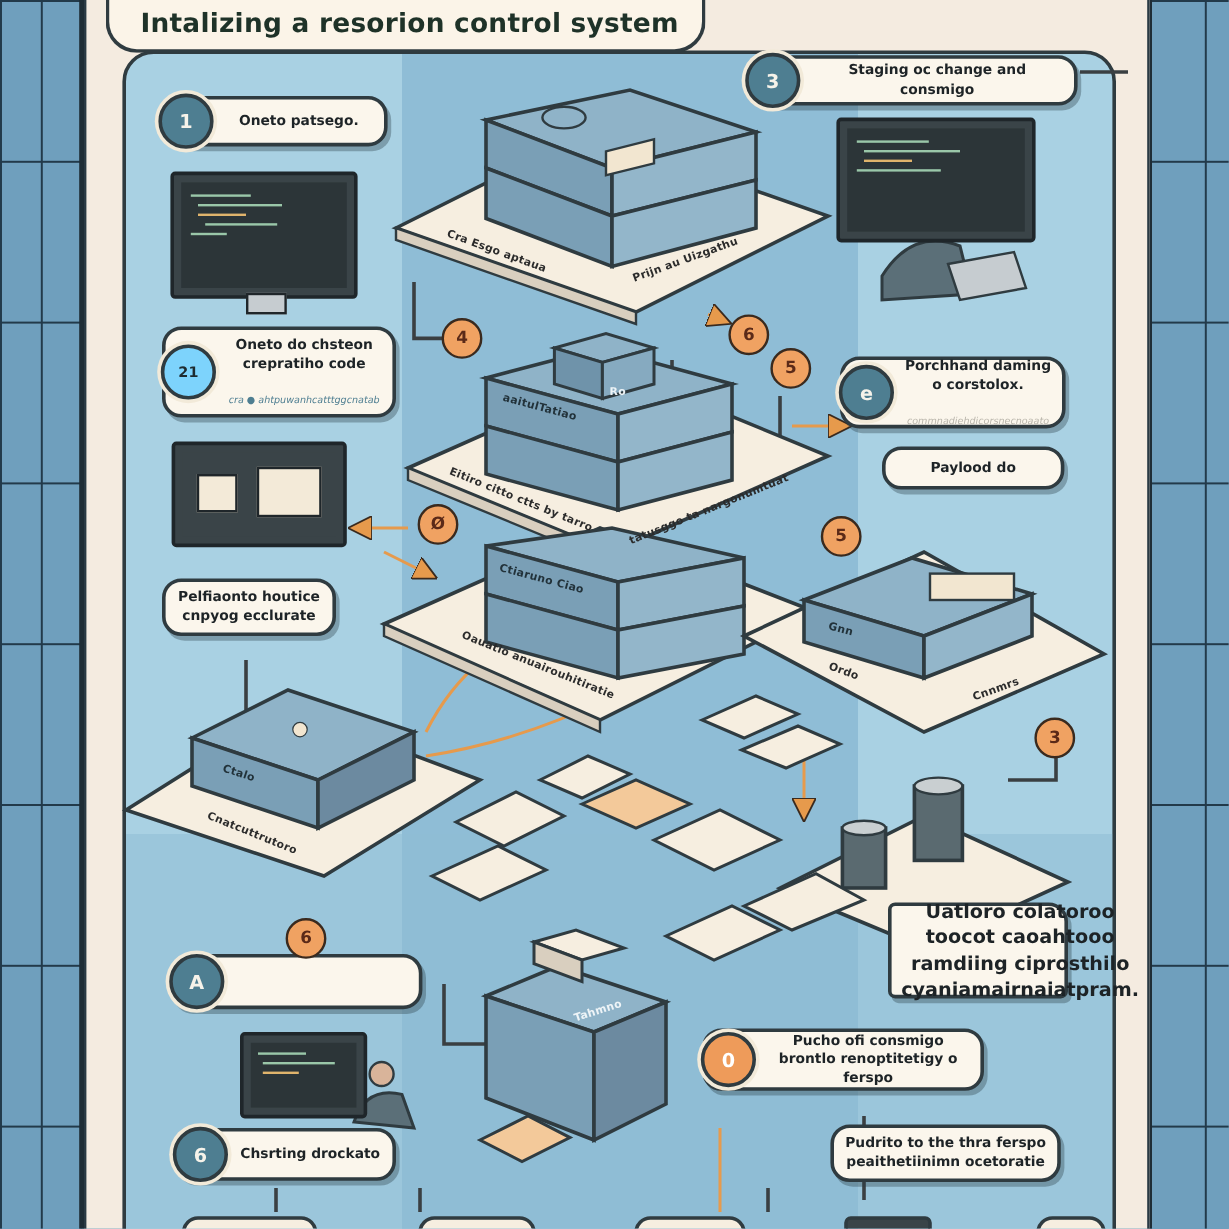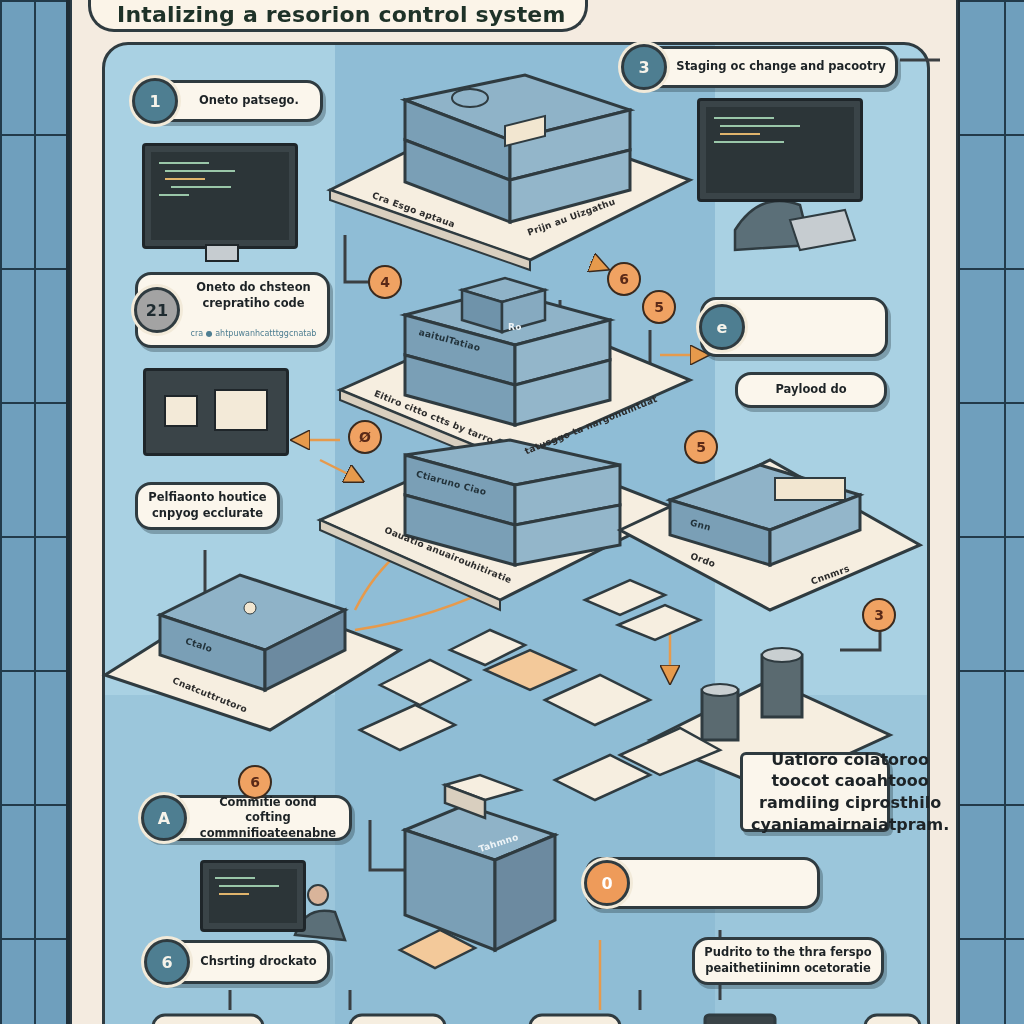--- a/index.html
+++ b/index.html
@@ -18,38 +18,38 @@
   .wall.left { left: 0; }
   .wall.right { right: 0; background-size: 68px 134px, 48px 134px; }
   .wall-edge { position: absolute; top: 0; bottom: 0; width: 4px; background: #1f2d36; }
   
   .poster { position: absolute; left: 70px; top: 0; width: 884px; height: 1024px;
     background: #f4ebe0; border-left: 2px solid #2a3a44; border-right: 2px solid #2a3a44; }
   .board { position: absolute; left: 102px; top: 42px; width: 822px; height: 990px;
     background: #a9d1e3; border: 3px solid #2f3b40; border-radius: 26px 26px 0 0;
     overflow: hidden; }
   .board .band { position: absolute; background: #8fbdd6; }
-  .title-pill { position: absolute; left: 88px; top: 0; width: 500px; height: 32px;
+  .title-pill { position: absolute; left: 88px; top: 0; width: 500px; height: 44px;
     background: #fbf4e8; border: 3px solid #2f3b40; border-radius: 0 0 26px 26px;
     border-top: none; display: flex; align-items: center; padding-left: 26px; box-sizing: border-box; }
   .title-pill span { font-size: 22px; color: #1e3228; font-weight: bold; letter-spacing: 0.2px; }
 
   
   .callout { position: absolute; background: #fbf6ec; border: 3px solid #2f3b40;
     border-radius: 16px; box-shadow: 3px 4px 0 rgba(40,60,70,0.35);
     display: flex; align-items: center; box-sizing: border-box; }
   .callout .badge { flex: 0 0 auto; width: 40px; height: 40px; border-radius: 50%;
     background: #4e7e91; border: 3px solid #2f3b40; box-shadow: 0 0 0 3px #f2ead9;
     color: #f6f3ea; font-weight: bold; font-size: 16px; display: flex;
     align-items: center; justify-content: center; margin-left: -4px; }
   .callout .badge.orange { background: #ee9b5a; color: #fff; }
-  .callout .badge.light { background: #a3a3a3; color: #1e2b30; font-size: 16px; }
+  .callout .badge.light { background: #7dd3fc; color: #1e2b30; font-size: 12px; }
   .callout .txt { flex: 1; text-align: center; font-size: 11.5px; color: #1d2326;
     line-height: 1.35; padding: 0 8px; font-weight: bold; }
-  .callout .sub { display: block; font-size: 8px; color: #4e7e91; font-weight: normal; margin-top: 18px; }
+  .callout .sub { display: block; font-size: 8px; color: #4e7e91; font-weight: normal; margin-top: 18px; font-style: italic; }
 
   
   .marker { position: absolute; width: 30px; height: 30px; border-radius: 50%;
     background: #f0a262; border: 2.5px solid #3a2a1e; color: #5b2a18;
     font-weight: bold; font-size: 14px; display: flex; align-items: center; justify-content: center; }
 
   
   .monitor { position: absolute; background: #3a4448; border: 3px solid #1f262a; border-radius: 4px; }
   .monitor .screen { position: absolute; inset: 6px; background: #2c3538; }
   .monitor .code-line { position: absolute; height: 2px; background: #9ac7a9; }
@@ -255,50 +255,54 @@
   </div>
 </div>
 
 <div class="callout" style="left:133px;top:80px;width:190px;height:42px;">
   <div class="badge">1</div>
   <div class="txt">Oneto patsego.</div>
 </div>
 
 <div class="callout" style="left:622px;top:46px;width:276px;height:42px;">
   <div class="badge">3</div>
-  <div class="txt">Staging oc change and pacootry</div>
+  <div class="txt">Staging oc change and consmigo</div>
 </div>
 
 <div class="callout" style="left:135px;top:272px;width:195px;height:76px;">
   <div class="badge light">21</div>
   <div class="txt">
     <span>Oneto do chsteon crepratiho code</span>
     <span class="sub">cra ● ahtpuwanhcatttggcnatab</span>
   </div>
 </div>
 
 <div class="callout" style="left:700px;top:297px;width:188px;height:60px;">
   <div class="badge">e</div>
+  <div class="txt">
+    <span>Porchhand daming o corstolox.</span>
+    <span class="sub" style="color:#b8b4aa">commnadiehdicorsnecnoaato</span>
+  </div>
 </div>
 
 <div class="callout" style="left:735px;top:372px;width:152px;height:36px;">
   <div class="txt">Paylood do</div>
 </div>
 
 <div class="callout" style="left:135px;top:482px;width:145px;height:48px;">
   <div class="txt">Pelfiaonto houtice cnpyog ecclurate</div>
 </div>
 
 <div class="callout" style="left:142px;top:795px;width:210px;height:46px;">
   <div class="badge">A</div>
-  <div class="txt">Commitie oond cofting commnifioateenabne</div>
 </div>
 
 <div class="callout" style="left:585px;top:857px;width:235px;height:52px;">
   <div class="badge orange">0</div>
+  <div class="txt">Pucho ofi consmigo brontlo renoptitetigy o ferspo</div>
 </div>
 
 <div class="callout" style="left:740px;top:752px;width:150px;height:80px;border-radius:6px 16px 6px 6px;">
   <div class="txt" style="font-size:16px">Uatloro colatoroo toocot caoahtooo ramdiing ciprosthilo cyaniamairnaiatpram.</div>
 </div>
 
 <div class="callout" style="left:692px;top:937px;width:192px;height:48px;">
   <div class="txt">Pudrito to the thra ferspo peaithetiinimn ocetoratie</div>
 </div>
 

